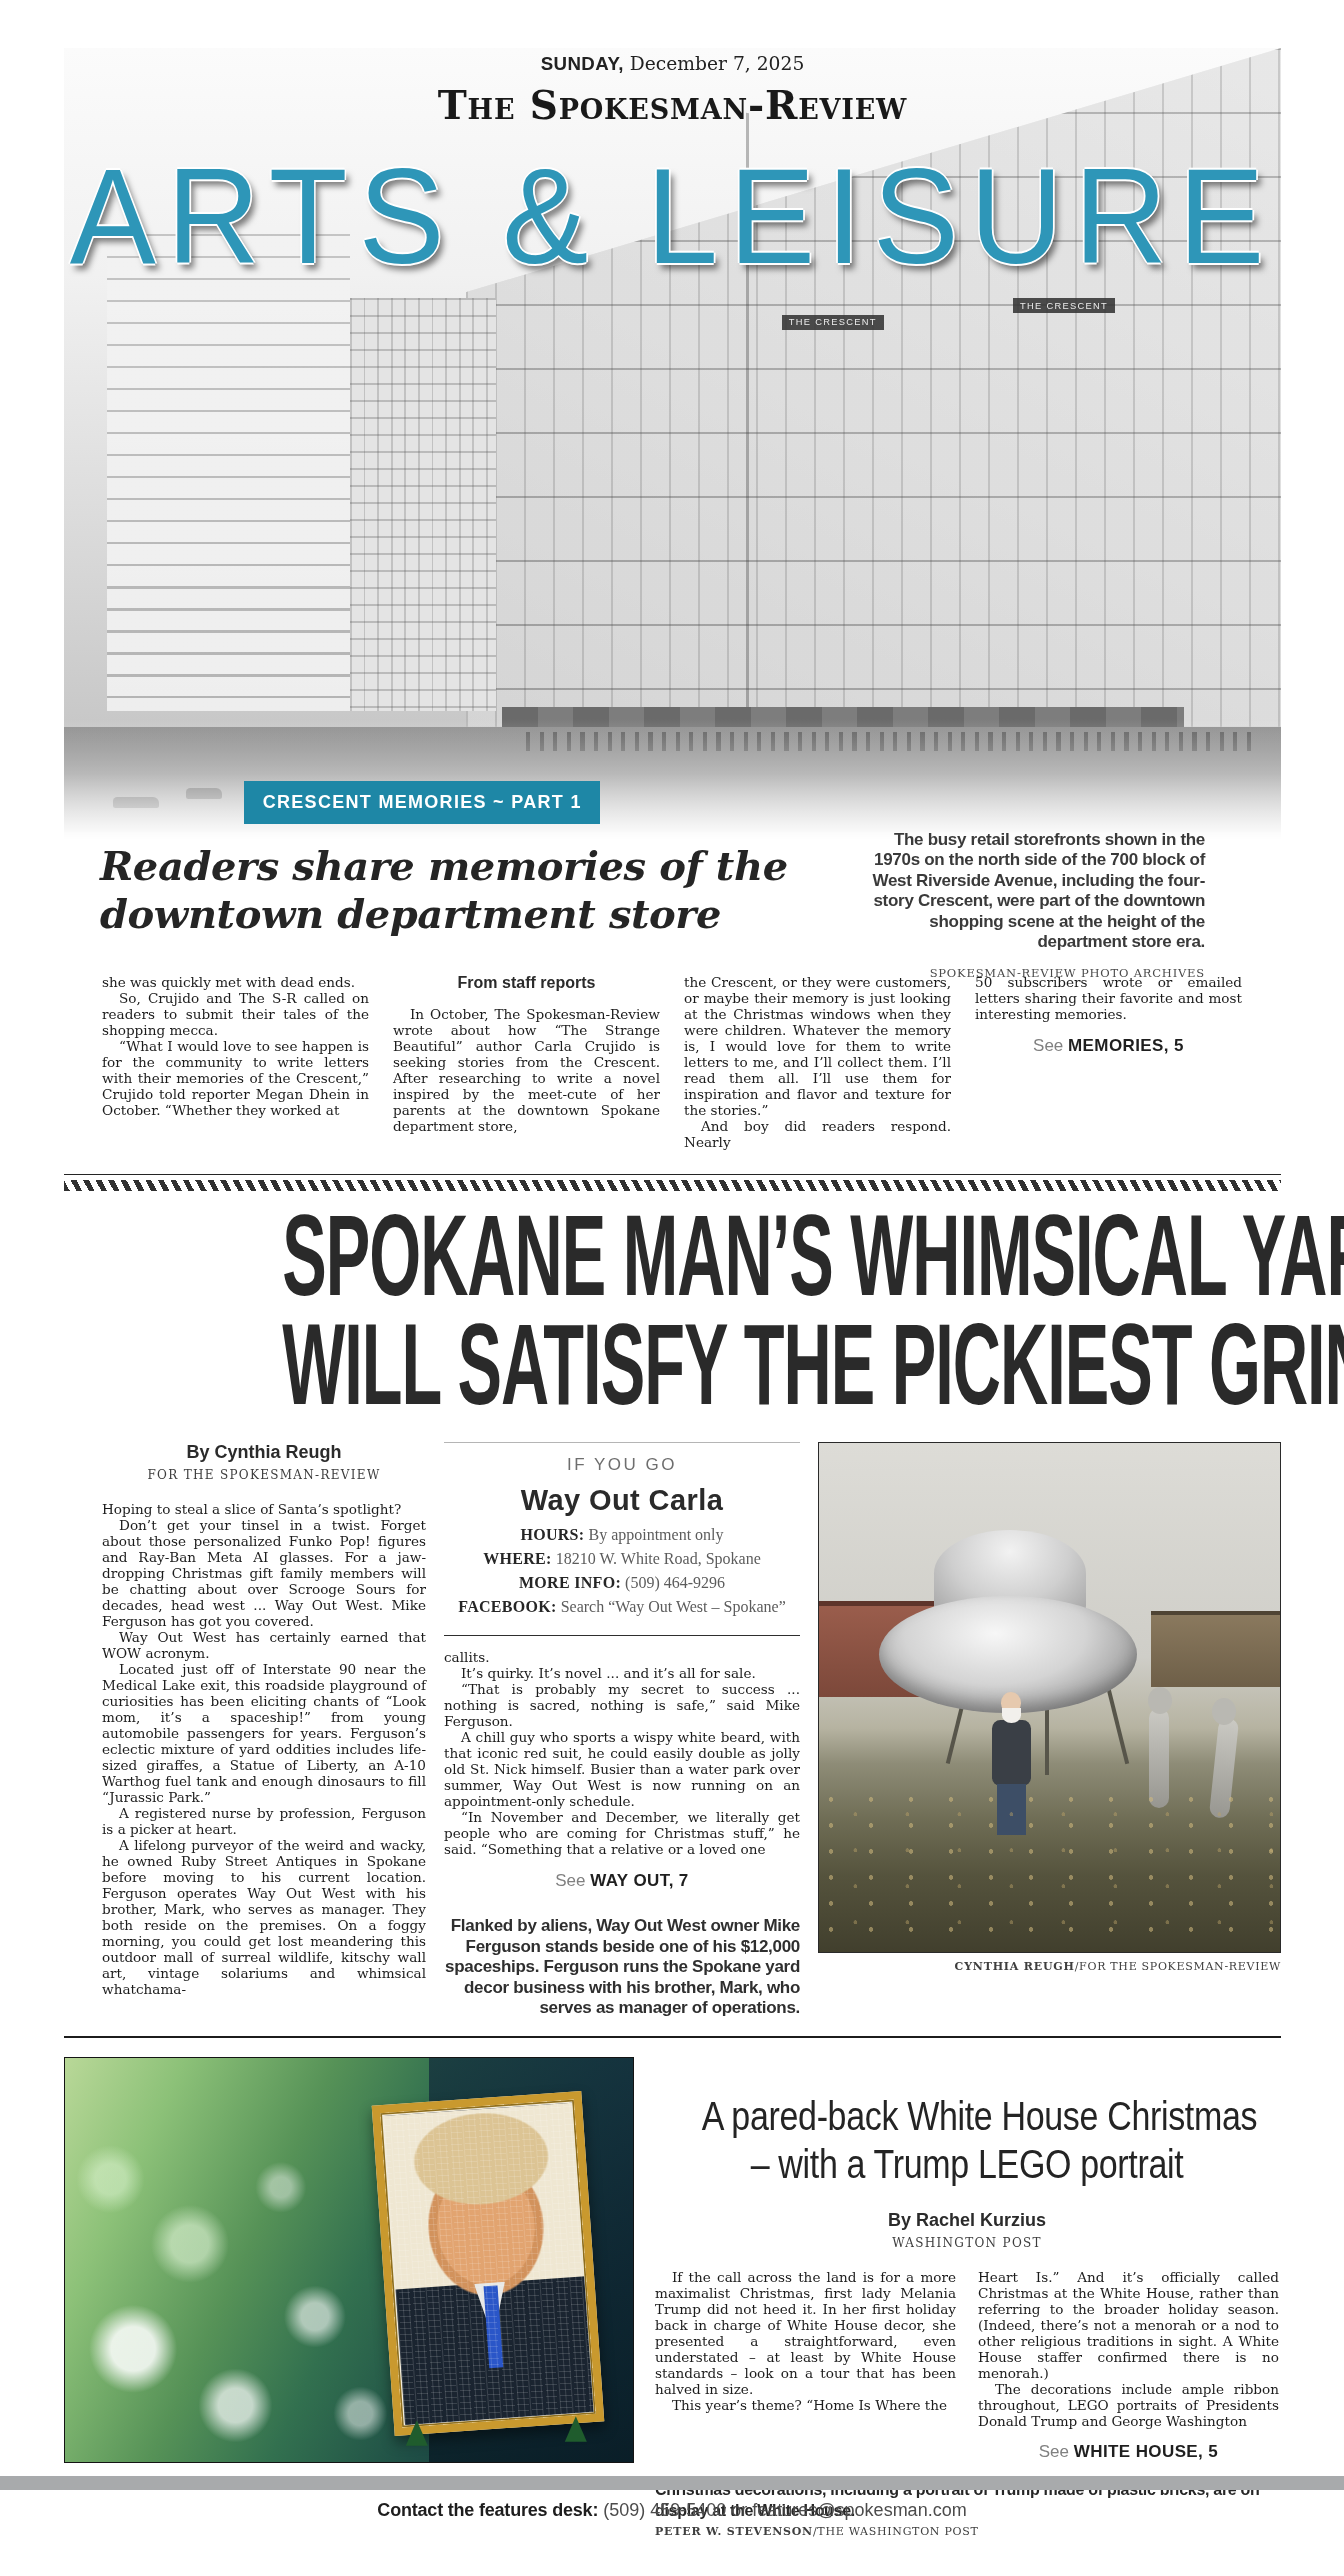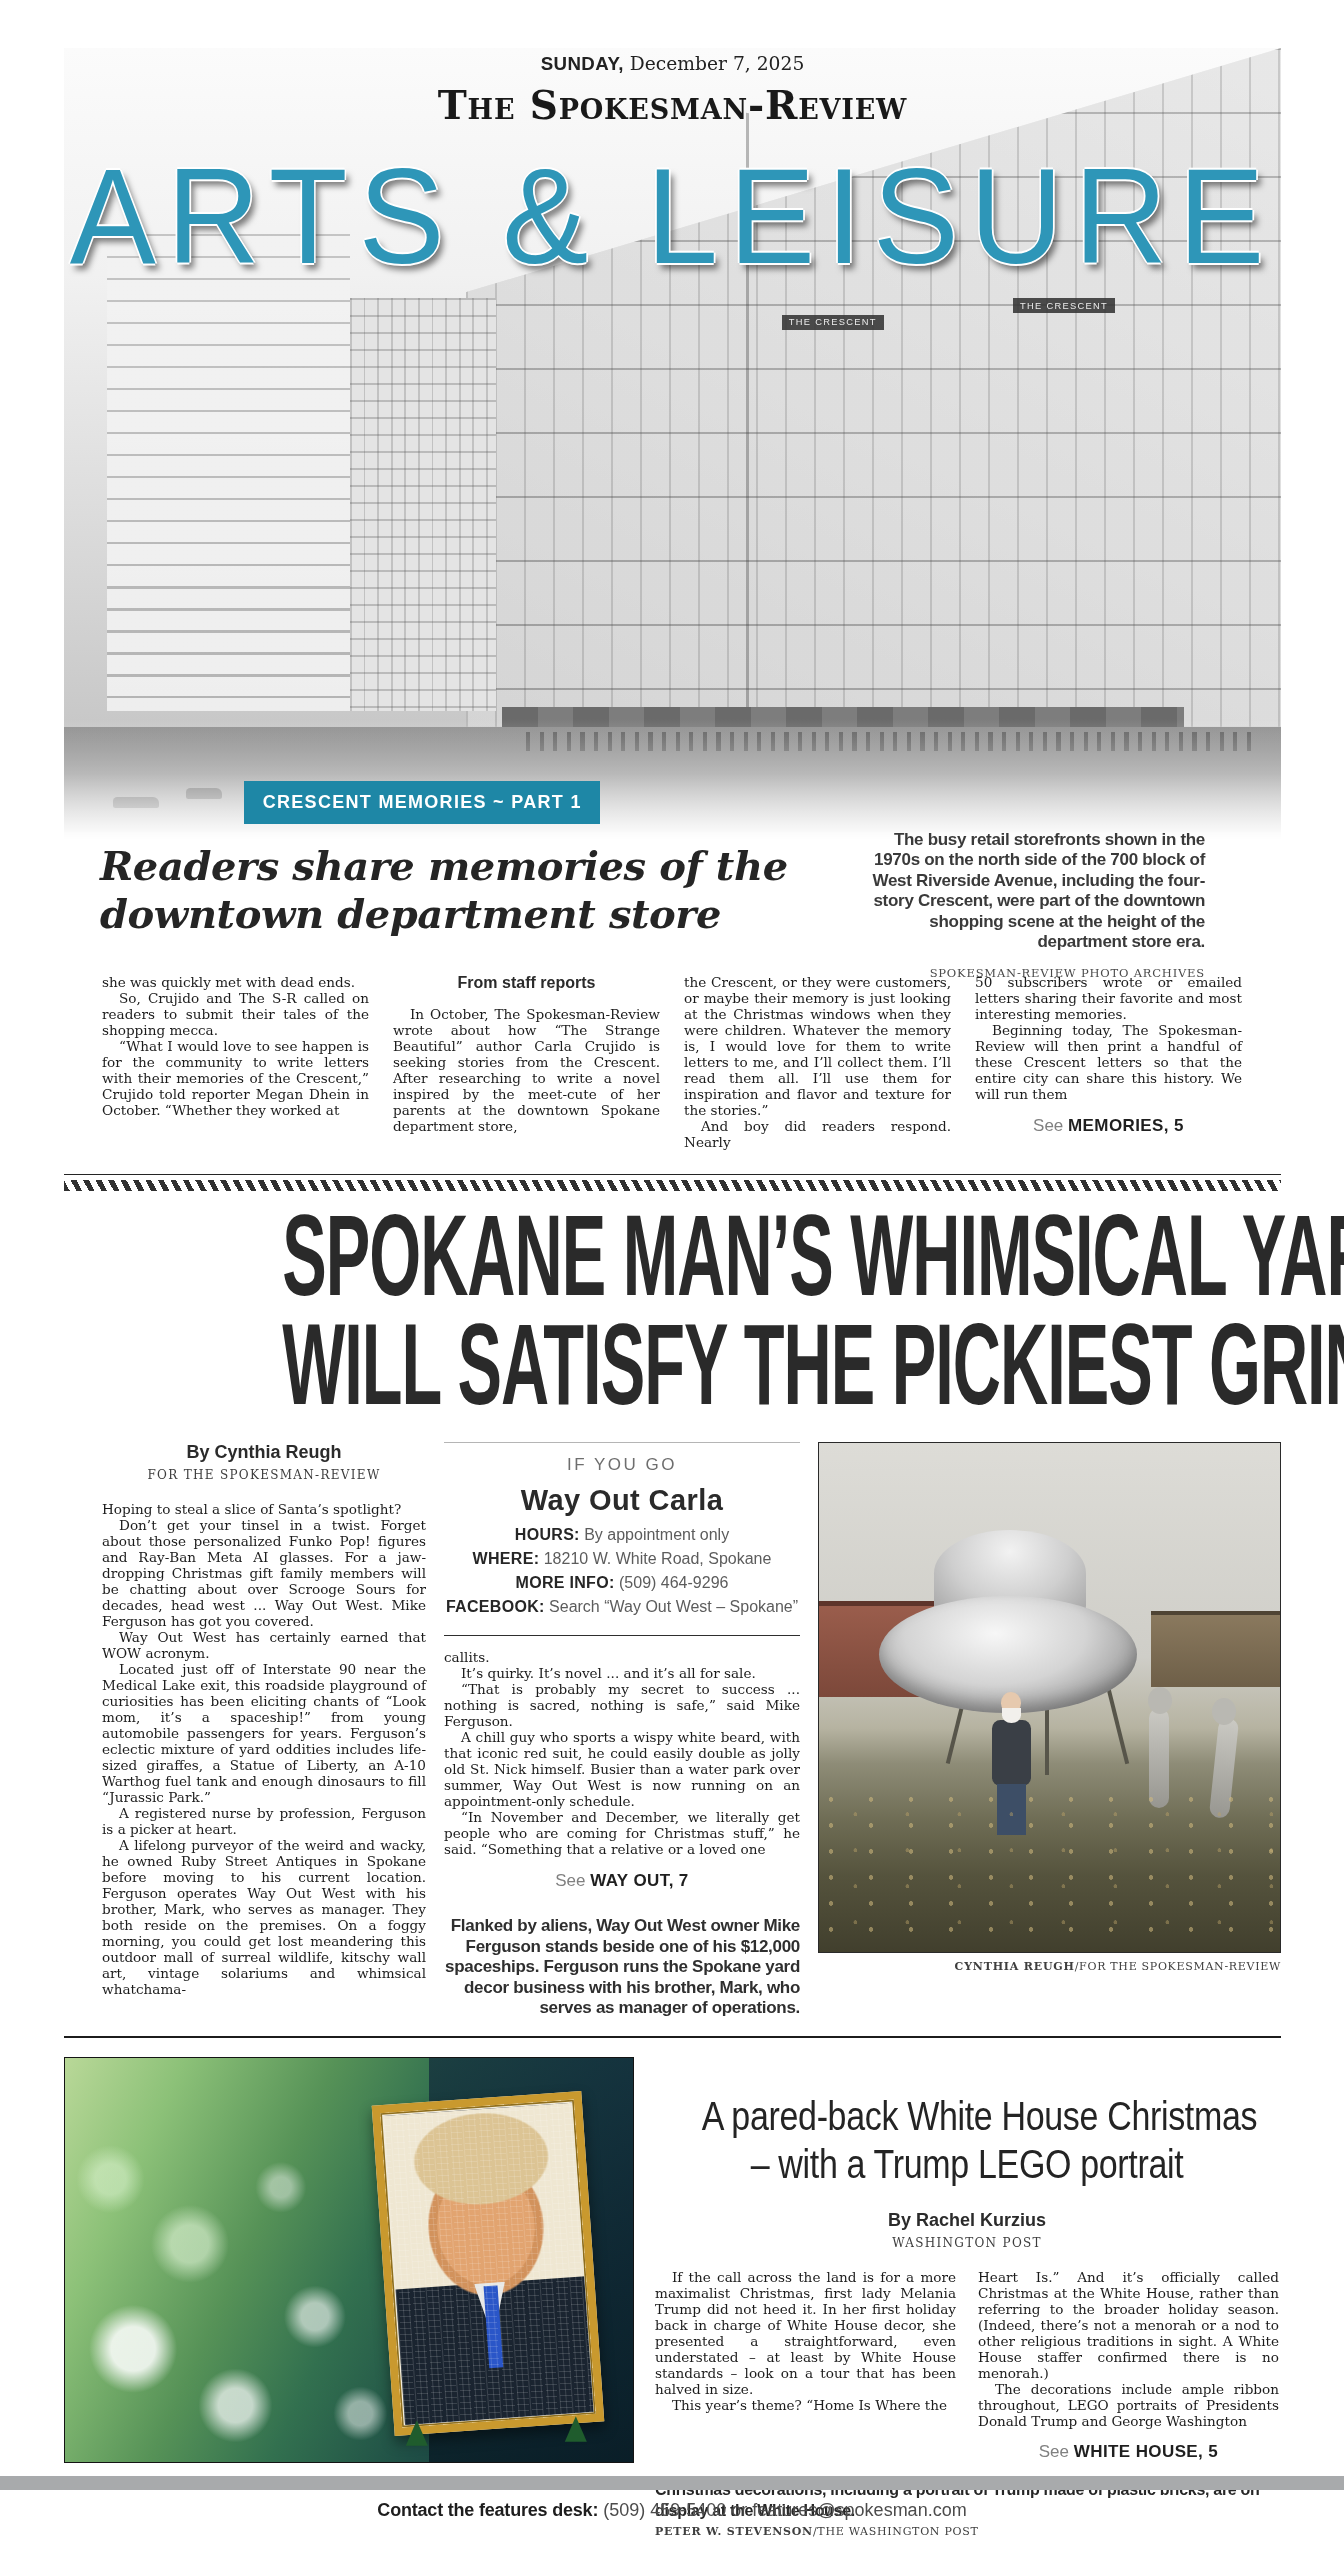--- a/index.html
+++ b/index.html
@@ -86,21 +86,21 @@
   .wayout { position:absolute; left:102px; top:1442px; width:1179px;
     display:grid; grid-template-columns:324px 356px 463px; column-gap:18px; }
   .byline { font-family:"Liberation Sans", sans-serif; font-weight:bold; font-size:18px;
     color:#2b2b2b; text-align:center; }
   .byline-org { font-family:"DejaVu Serif", serif; font-size:12px; letter-spacing:1.3px;
     color:#3d3d3d; text-align:center; margin-top:5.1px; margin-bottom:18.7px; }
   .infobox { text-align:center; padding:12px 0 15.3px 0; border-top:0.8px solid #b5b5b5; border-bottom:1.7px solid #2e2e2e; }
   .infobox .ifyougo { font-family:"Liberation Sans", sans-serif; font-size:17px; letter-spacing:2.5px; color:#6e6e6e; }
   .infobox .place { font-family:"Liberation Sans", sans-serif; font-weight:bold; font-size:29px;
     color:#2a2a2a; margin:8.5px 0 6.8px 0; letter-spacing:0.4px; }
-  .infobox .row { font-family:Liberation Sans, sans-serif; font-size:16px; line-height:24px; color:#5c5c5c; }
+  .infobox .row { font-family:Liberation Serif, serif; font-size:16px; line-height:24px; color:#5c5c5c; }
   .infobox .row b { color:#262626; letter-spacing:0.3px; }
   .wayout-col2-text { margin-top:13.6px; }
   .wayout-caption { margin-top:25.5px; text-align:right; font-family:"Liberation Sans", sans-serif;
     font-weight:bold; font-size:17px; line-height:20.4px; color:#2f2f2f; letter-spacing:-0.3px; }
   .photo-credit { font-family:"DejaVu Serif", serif; font-size:11px; letter-spacing:0.7px;
     color:#3f3f3f; text-align:right; margin-top:6.8px; }
   .photo-credit b { letter-spacing:0.8px; }
 
   
   .yard-photo { position:relative; width:463px; height:511px; border:0.8px solid #2a2a2a; overflow:hidden; }
@@ -225,21 +225,20 @@
     <div class="col">
       <div class="staff-byline">From staff reports</div>
       <p class="ind">In October, The Spokesman-Review wrote about how “The Strange Beautiful” author Carla Crujido is seeking stories from the Crescent. After researching to write a novel inspired by the meet-cute of her parents at the downtown Spokane department store,</p>
     </div>
     <div class="col">
       <p>the Crescent, or they were customers, or maybe their memory is just looking at the Christmas windows when they were children. Whatever the memory is, I would love for them to write letters to me, and I’ll collect them. I’ll read them all. I’ll use them for inspiration and flavor and texture for the stories.”</p>
       <p class="ind">And boy did readers respond. Nearly</p>
     </div>
     <div class="col">
       <p>50 subscribers wrote or emailed letters sharing their favorite and most interesting memories.</p>
-      <p class="ind">Beginning today, The Spokesman-Review will then print a handful of these Crescent letters so that the entire city can share this history. We will run them</p>
       <div class="jump">
         <span class="see">See </span><span class="ref">MEMORIES, 5</span>
       </div>
     </div>
   </div>
 
   <div class="rope">
     <div class="rope-band"></div>
   </div>
 

